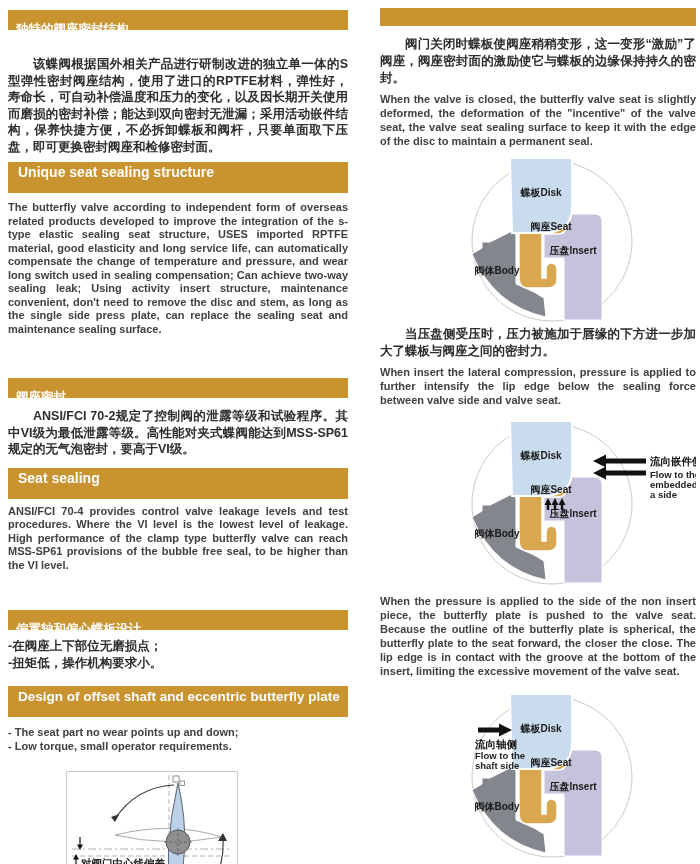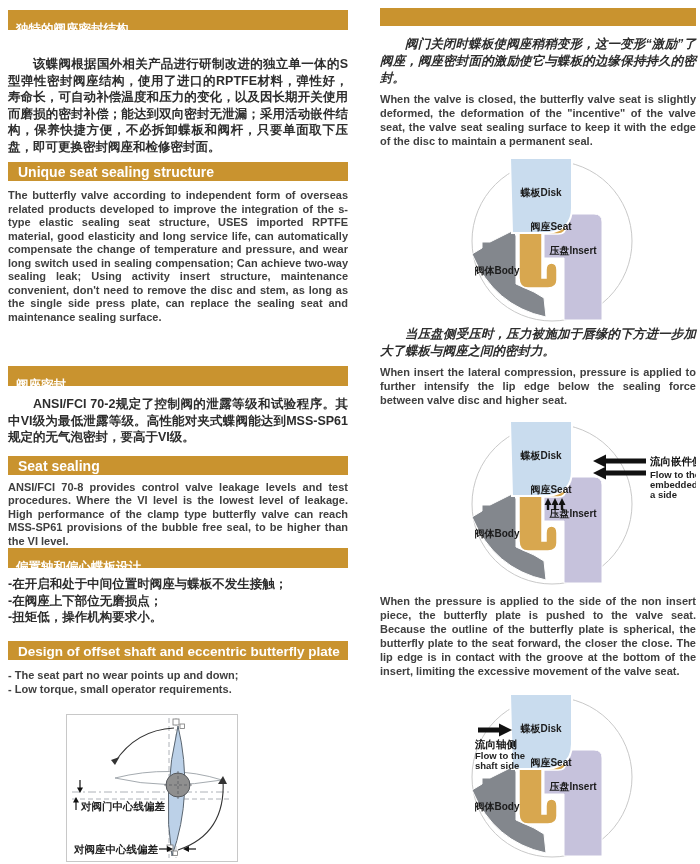--- a/index.html
+++ b/index.html
@@ -3,27 +3,27 @@
 <meta charset="utf-8">
 <style>
   html,body{margin:0;padding:0;background:#fff;}
   .page{position:relative;width:700px;height:864px;background:#fff;overflow:hidden;
         font-family:"Liberation Sans","DejaVu Sans",sans-serif;}
   .col-left{position:absolute;left:8px;top:10px;width:340px;}
   .col-right{position:absolute;left:380px;top:8px;width:316px;}
 
   .bar{background:#C9932F;color:#fff;box-sizing:border-box;width:100%;}
   .bar-cn{height:18px;line-height:18px;font-size:12.5px;font-weight:bold;padding:10px 8px;}
-  .bar-en{height:19px;line-height:21px;font-size:14px;font-weight:bold;padding:0 10px;white-space:nowrap;overflow:hidden;}
+  .bar-en{height:31px;line-height:21px;font-size:14px;font-weight:bold;padding:0 10px;white-space:nowrap;overflow:hidden;}
   .bar-blank{height:18px;}
 
   p{margin:0;}
   .p-cn{font-size:12.5px;line-height:16.5px;font-weight:600;color:#2d2d2d;text-align:justify;text-indent:2em;}
   .p-en{font-size:11px;line-height:13.5px;font-weight:600;color:#404040;text-align:justify;}
-  .r-cn{line-height:17px;font-style:italic;}
+  .r-cn{line-height:17px;}
   .r-en{line-height:14px;}
   .blines div{font-size:12.5px;line-height:16.5px;font-weight:600;color:#2d2d2d;}
   .blines-en div{font-size:11px;line-height:14px;font-weight:600;color:#404040;}
 
   .fig-box{margin:18px 0 0 58px;width:172px;height:148px;}
   svg{display:block;}
   .lbl{font-size:10px;font-weight:600;fill:#1b1b1b;}
   .flowlbl-cn{font-size:10.5px;font-weight:bold;fill:#111;}
   .flowlbl-en{font-size:9.5px;font-weight:600;fill:#222;}
   .figlbl{font-size:10.5px;font-weight:600;fill:#222;}
@@ -53,25 +53,24 @@
     <div class="bar bar-cn">独特的阀座密封结构</div>
     <p class="p-cn" style="margin-top:26px">该蝶阀根据国外相关产品进行研制改进的独立单一体的S型弹性密封阀座结构，使用了进口的RPTFE材料，弹性好，寿命长，可自动补偿温度和压力的变化，以及因长期开关使用而磨损的密封补偿；能达到双向密封无泄漏；采用活动嵌件结构，保养快捷方便，不必拆卸蝶板和阀杆，只要单面取下压盘，即可更换密封阀座和检修密封面。</p>
 
     <div class="bar bar-en" style="margin-top:7px">Unique seat sealing structure</div>
     <p class="p-en" style="margin-top:8px">The butterfly valve according to independent form of overseas related products developed to improve the integration of the s-type elastic sealing seat structure, USES imported RPTFE material, good elasticity and long service life, can automatically compensate the change of temperature and pressure, and wear long switch used in sealing compensation; Can achieve two-way sealing leak; Using activity insert structure, maintenance convenient, don't need to remove the disc and stem, as long as the single side press plate, can replace the sealing seat and maintenance sealing surface.</p>
 
     <div class="bar bar-cn" style="margin-top:42px">阀座密封</div>
     <p class="p-cn" style="margin-top:10px">ANSI/FCI 70-2规定了控制阀的泄露等级和试验程序。其中VI级为最低泄露等级。高性能对夹式蝶阀能达到MSS-SP61规定的无气泡密封，要高于VI级。</p>
 
     <div class="bar bar-en" style="margin-top:10px">Seat sealing</div>
-    <p class="p-en" style="margin-top:6px">ANSI/FCI 70-8 provides control valve leakage levels and test procedures. Where the VI level is the lowest level of leakage. High performance of the clamp type butterfly valve can reach MSS-SP61 provisions of the bubble free seal, to be higher than the VI level.</p>
+    <p class="p-en" style="margin-top:6px">ANSI/FCI 70-4 provides control valve leakage levels and test procedures. Where the VI level is the lowest level of leakage. High performance of the clamp type butterfly valve can reach MSS-SP61 provisions of the bubble free seal, to be higher than the VI level.</p>
 
-    <div class="bar bar-cn" style="">偏置轴和偏心蝶板设计</div>
+    <div class="bar bar-cn" style="margin-top:38px">偏置轴和偏心蝶板设计</div>
     <div class="blines" style="margin-top:8px">
-      <div>-在开启和处于中间位置时阀座与蝶板不发生接触；</div>
       <div>-在阀座上下部位无磨损点；</div>
       <div>-扭矩低，操作机构要求小。</div>
     </div>
 
     <div class="bar bar-en" style="margin-top:15px;font-size:13.5px">Design of offset shaft and eccentric butterfly plate</div>
     <div class="blines-en" style="margin-top:8px">
       <div>- The seat part no wear points up and down;</div>
       <div>- Low torque, small operator requirements.</div>
     </div>
 
@@ -122,21 +121,21 @@
     <div class="bar bar-blank"></div>
 
     <p class="p-cn r-cn" style="margin-top:10px">阀门关闭时蝶板使阀座稍稍变形，这一变形“激励”了阀座，阀座密封面的激励使它与蝶板的边缘保持持久的密封。</p>
     <p class="p-en r-en" style="margin-top:5px">When the valve is closed, the butterfly valve seat is slightly deformed, the deformation of the "incentive" of the valve seat, the valve seat sealing surface to keep it with the edge of the disc to maintain a permanent seal.</p>
 
     <svg viewBox="0 0 316 172" width="316" height="172" style="margin-top:6px">
       <use href="#valve-base"></use>
     </svg>
 
     <p class="p-cn r-cn">当压盘侧受压时，压力被施加于唇缘的下方进一步加大了蝶板与阀座之间的密封力。</p>
-    <p class="p-en r-en" style="margin-top:5px">When insert the lateral compression, pressure is applied to further intensify the lip edge below the sealing force between valve disc and higher seat.</p>
+    <p class="p-en r-en" style="margin-top:5px">When insert the lateral compression, pressure is applied to further intensify the lip edge below the sealing force between valve side and valve seat.</p>
 
     <svg viewBox="0 0 316 172" width="316" height="172" style="margin-top:10px">
       <use href="#valve-base"></use>
       <path d="M213,44 L226,37.5 L226,41.5 L266,41.5 L266,46.5 L226,46.5 L226,50.5 Z" fill="#111"></path>
       <path d="M213,56 L226,49.5 L226,53.5 L266,53.5 L266,58.5 L226,58.5 L226,62.5 Z" fill="#111"></path>
       <text class="flowlbl-cn" x="270" y="48">流向嵌件侧</text>
       <text class="flowlbl-en" x="270" y="61">Flow to the</text>
       <text class="flowlbl-en" x="270" y="71">embedded</text>
       <text class="flowlbl-en" x="270" y="81">a side</text>
       <path d="M168,81 L164.5,88 L166.8,88 L166.8,93 L169.2,93 L169.2,88 L171.5,88 Z" fill="#111"></path>

